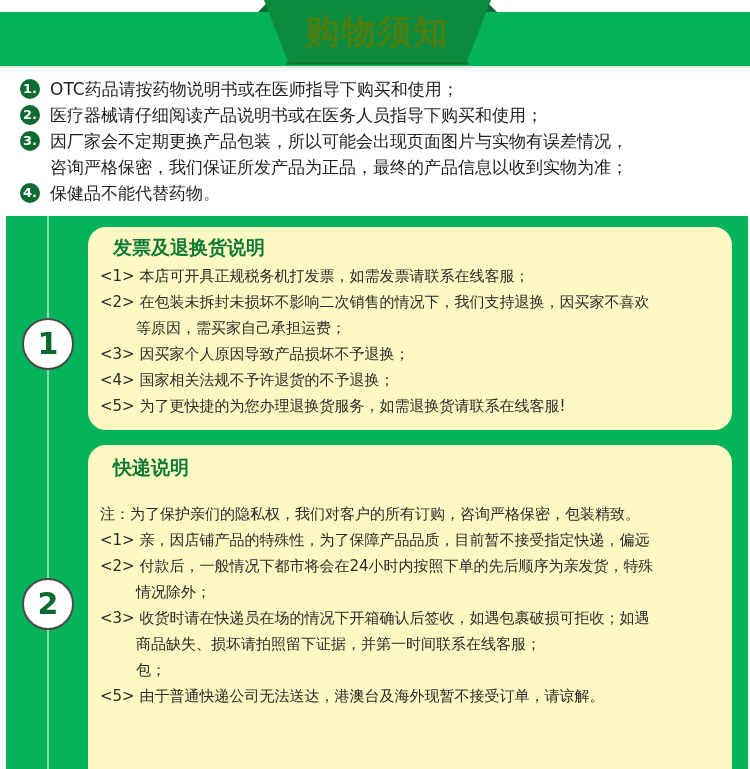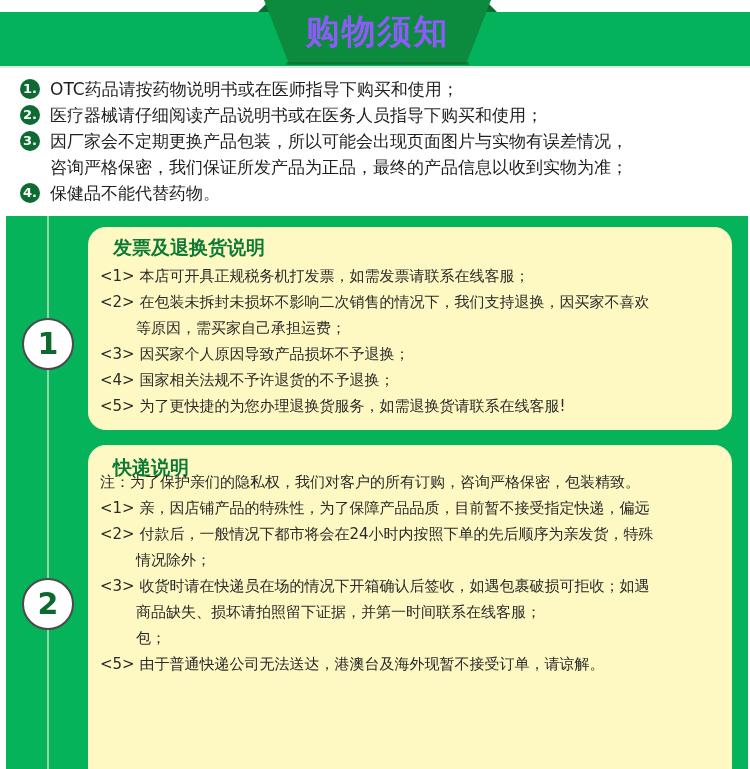--- a/index.html
+++ b/index.html
@@ -7,21 +7,21 @@
          font-family:"DejaVu Sans","Liberation Sans",sans-serif; color:#222; }
   .band { position:absolute; left:0; top:12px; width:750px; height:54px; background:#03b25a; }
   .band-bottom { position:absolute; left:0; top:66px; width:750px; height:2px; background:#dfe9e2; }
   .tab-ear-l { position:absolute; left:258px; top:0; width:0; height:0;
     border-left:12px solid transparent; border-bottom:12px solid #0b6b30; }
   .tab-ear-r { position:absolute; left:485px; top:0; width:0; height:0;
     border-right:12px solid transparent; border-bottom:12px solid #0b6b30; }
   .tab { position:absolute; left:264px; top:0; width:227px; height:64px; background:#0c8a3d;
     clip-path:polygon(0 0,100% 0,89% 100%,11% 100%); }
   .tab-shadow { position:absolute; left:286px; top:62px; width:183px; height:3px; background:#0b6b30; opacity:.6; }
-  .title { position:absolute; left:264px; top:6px; width:227px; text-align:center; color:#8b5cf6;
+  .title { position:absolute; left:264px; top:6px; width:227px; text-align:center; color:#4d7c0f;
     font-size:34px; font-weight:bold; letter-spacing:2px; line-height:50px; }
 
   .notices { position:absolute; left:20px; top:76px; width:730px; }
   .notice { position:relative; height:26px; line-height:26px; font-size:17px; color:#1e1e1e; padding-left:30px; white-space:nowrap; }
   .notice.cont { padding-left:30px; }
   .badge { position:absolute; left:0; top:3px; width:20px; height:20px; border-radius:50%;
     background:#0d6a31; color:#fff; font-size:13px; font-weight:bold; line-height:20px; text-align:center; }
 
   .panel { position:absolute; left:6px; top:216px; width:742px; height:553px; background:#05b35a; }
   .vline { position:absolute; left:47px; top:216px; width:2px; height:553px; background:#8fd6ac; }
@@ -80,21 +80,21 @@
     <div class="ln">&lt;2&gt; 在包装未拆封未损坏不影响二次销售的情况下，我们支持退换，因买家不喜欢</div>
     <div class="ln cont">等原因，需买家自己承担运费；</div>
     <div class="ln">&lt;3&gt; 因买家个人原因导致产品损坏不予退换；</div>
     <div class="ln">&lt;4&gt; 国家相关法规不予许退货的不予退换；</div>
     <div class="ln">&lt;5&gt; 为了更快捷的为您办理退换货服务，如需退换货请联系在线客服!</div>
   </div>
 </div>
 
 <div class="card" style="top:445px; height:368px;">
   <div class="card-title" style="top:10px;">快递说明</div>
-  <div class="lines" style="top:24px;">
+  <div class="lines" style="top:56px;">
     <div class="ln">注：为了保护亲们的隐私权，我们对客户的所有订购，咨询严格保密，包装精致。</div>
     <div class="ln">&lt;1&gt; 亲，因店铺产品的特殊性，为了保障产品品质，目前暂不接受指定快递，偏远</div>
     <div class="ln">&lt;2&gt; 付款后，一般情况下都市将会在24小时内按照下单的先后顺序为亲发货，特殊</div>
     <div class="ln cont">情况除外；</div>
     <div class="ln">&lt;3&gt; 收货时请在快递员在场的情况下开箱确认后签收，如遇包裹破损可拒收；如遇</div>
     <div class="ln cont">商品缺失、损坏请拍照留下证据，并第一时间联系在线客服；</div>
     <div class="ln cont">包；</div>
     <div class="ln">&lt;5&gt; 由于普通快递公司无法送达，港澳台及海外现暂不接受订单，请谅解。</div>
   </div>
 </div>

